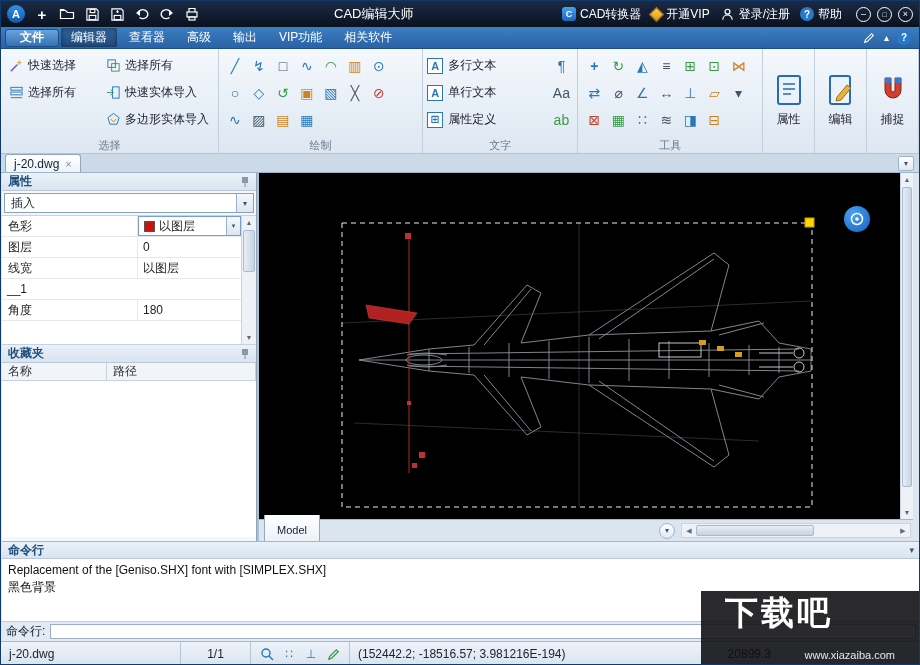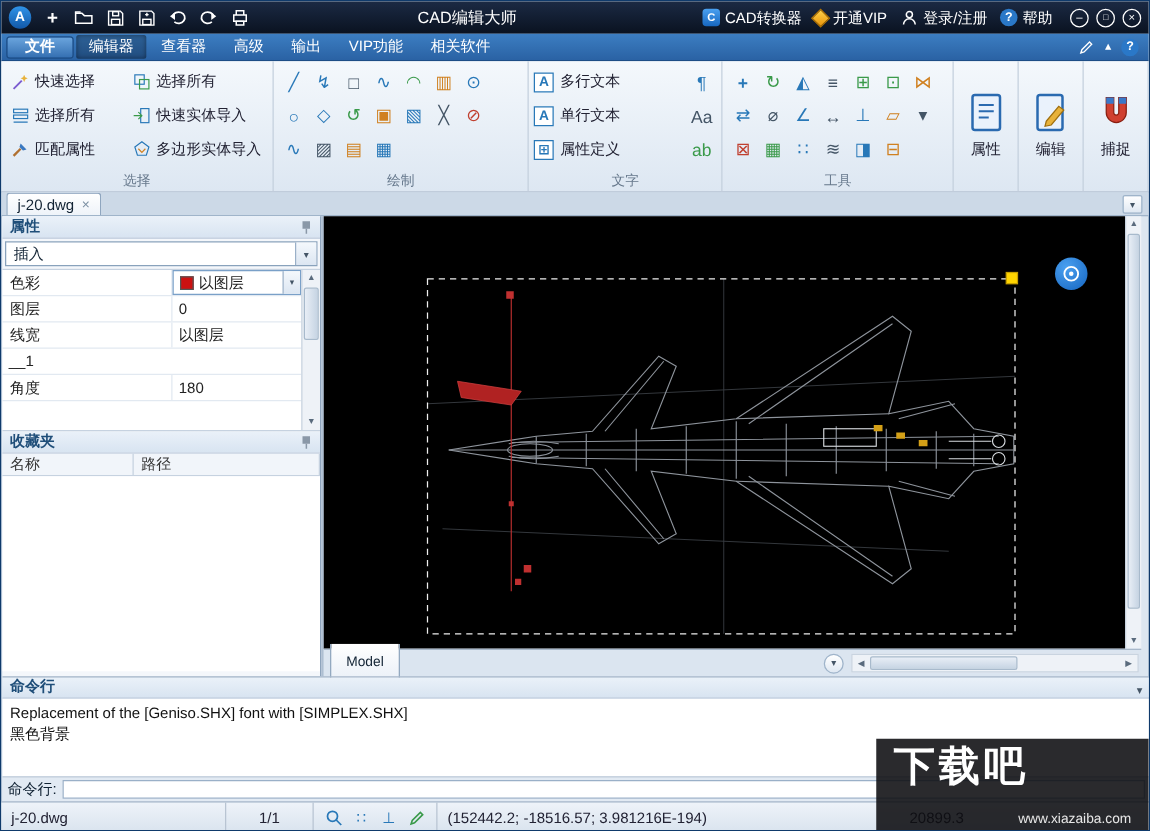--- a/index.html
+++ b/index.html
@@ -83,33 +83,33 @@
   .vscroll .vsb-thumb{top:14px;height:300px}
   .strip{position:absolute;left:258px;top:518px;width:654px;height:22px;background:#dbe5f0;border-top:1px solid #a8b8ca;display:flex;align-items:center}
   .modeltab{margin-left:5px;height:32px;background:linear-gradient(#fff,#e9eff7);border:1px solid #93a9c0;border-top:none;border-radius:0 0 3px 3px;display:flex;align-items:center;padding:0 12px;font-size:11px;color:#123;cursor:pointer}
   .strip-sp{flex:1}
   .strip-chev{width:16px;height:16px;border:1px solid #9fb4ca;border-radius:8px;background:linear-gradient(#fff,#dfe8f2);font-size:8px;color:#456;display:flex;align-items:center;justify-content:center;cursor:pointer;margin-right:6px}
   .hsb{display:flex;align-items:center;height:15px;background:#eef2f7;border:1px solid #c9d4e0;width:230px;margin-right:2px}
   .hsb-btn{width:14px;height:13px;display:flex;align-items:center;justify-content:center;font-size:7px;color:#5a6b7d;cursor:pointer}
   .hsb-thumb{width:118px;height:11px;background:linear-gradient(#e8eef6,#c6d4e3);border:1px solid #a8bacc;border-radius:2px;cursor:pointer}
 
   
-  .cmdhead{position:absolute;left:1px;top:540px;width:918px;height:18px;background:linear-gradient(#eaf1f9,#d8e4f1);border-top:1px solid #a8b8ca;border-bottom:1px solid #b9c8da;display:flex;align-items:flex-end;padding:0 6px;color:#1f4e79;font-weight:bold;font-size:12px}
+  .cmdhead{position:absolute;left:1px;top:540px;width:918px;height:18px;background:linear-gradient(#eaf1f9,#d8e4f1);border-top:1px solid #a8b8ca;border-bottom:1px solid #b9c8da;display:flex;align-items:center;padding:0 6px;color:#1f4e79;font-weight:bold;font-size:12px}
   .cmdbody{position:absolute;left:1px;top:558px;width:918px;height:62px;background:#fff;font-size:12px;color:#111;padding:3px 6px;line-height:17px}
   .cmdinput{position:absolute;left:1px;top:620px;width:918px;height:20px;background:#e2eaf3;display:flex;align-items:center;font-size:12px;color:#123;padding:0 4px;gap:5px;border-top:1px solid #c0ccd9}
   .cmdfield{flex:1;height:15px;background:#fff;border:1px solid #9ab0c8;cursor:text}
 
   
   .statusbar{position:absolute;left:0;top:640px;width:920px;height:25px;background:linear-gradient(#eef3f9,#d9e3ee);border-top:1px solid #a8b8ca;display:flex;align-items:center;font-size:12px;color:#223}
   .scell{height:100%;display:flex;align-items:center;padding:0 8px;border-right:1px solid #b8c4d2}
   .sicons{display:flex;gap:6px;align-items:center;padding:0 8px;border-right:1px solid #b8c4d2;height:100%}
   .sic{width:16px;height:16px;display:flex;align-items:center;justify-content:center;cursor:pointer;font-size:12px;color:#2878b8}
 
   
-  .wm{position:absolute;right:0;bottom:0;width:218px;height:73px;background:rgba(12,12,16,.88);z-index:50;color:#fff;display:flex;flex-direction:column;padding:4px 14px 3px;justify-content:space-between}
+  .wm{position:absolute;right:0;bottom:0;width:218px;height:73px;background:rgba(12,12,16,.88);z-index:50;color:#fff;display:flex;flex-direction:column;padding:4px 24px 3px;justify-content:space-between}
   .wm-title{font-size:33px;font-weight:bold;letter-spacing:3px;line-height:1.1}
   .wm-url{font-size:11px;align-self:flex-end;color:#e8e8e8}
 </style>
 </head>
 <body>
 
 <div class="app">
 
   <div class="titlebar">
     <div class="logo">A</div>
@@ -214,27 +214,20 @@
             <span>快速选择</span>
           </div>
           <div class="sel-item">
             <svg width="15" height="15" viewBox="0 0 16 16" fill="none" stroke="#2878b8">
                 <rect x="2" y="2.5" width="12" height="3"></rect>
                 <rect x="2" y="7.5" width="12" height="3"></rect>
                 <line x1="2" y1="13.5" x2="14" y2="13.5"></line>
               </svg>
             <span>选择所有</span>
           </div>
-          <div class="sel-item">
-            <svg width="15" height="15" viewBox="0 0 16 16">
-                <path d="M2 13.5l6-6" stroke="#b07030" stroke-width="2"></path>
-                <path d="M8 3l5 5-3 1-3-3z" fill="#3a78c0"></path>
-              </svg>
-            <span>匹配属性</span>
-          </div>
         </div>
         <div class="sel-col">
           <div class="sel-item">
             <svg width="15" height="15" viewBox="0 0 16 16" fill="none">
                 <rect x="2" y="2" width="8" height="8" stroke="#2878b8"></rect>
                 <rect x="6" y="6" width="8" height="8" stroke="#3a9a4a"></rect>
               </svg>
             <span>选择所有</span>
           </div>
           <div class="sel-item">

